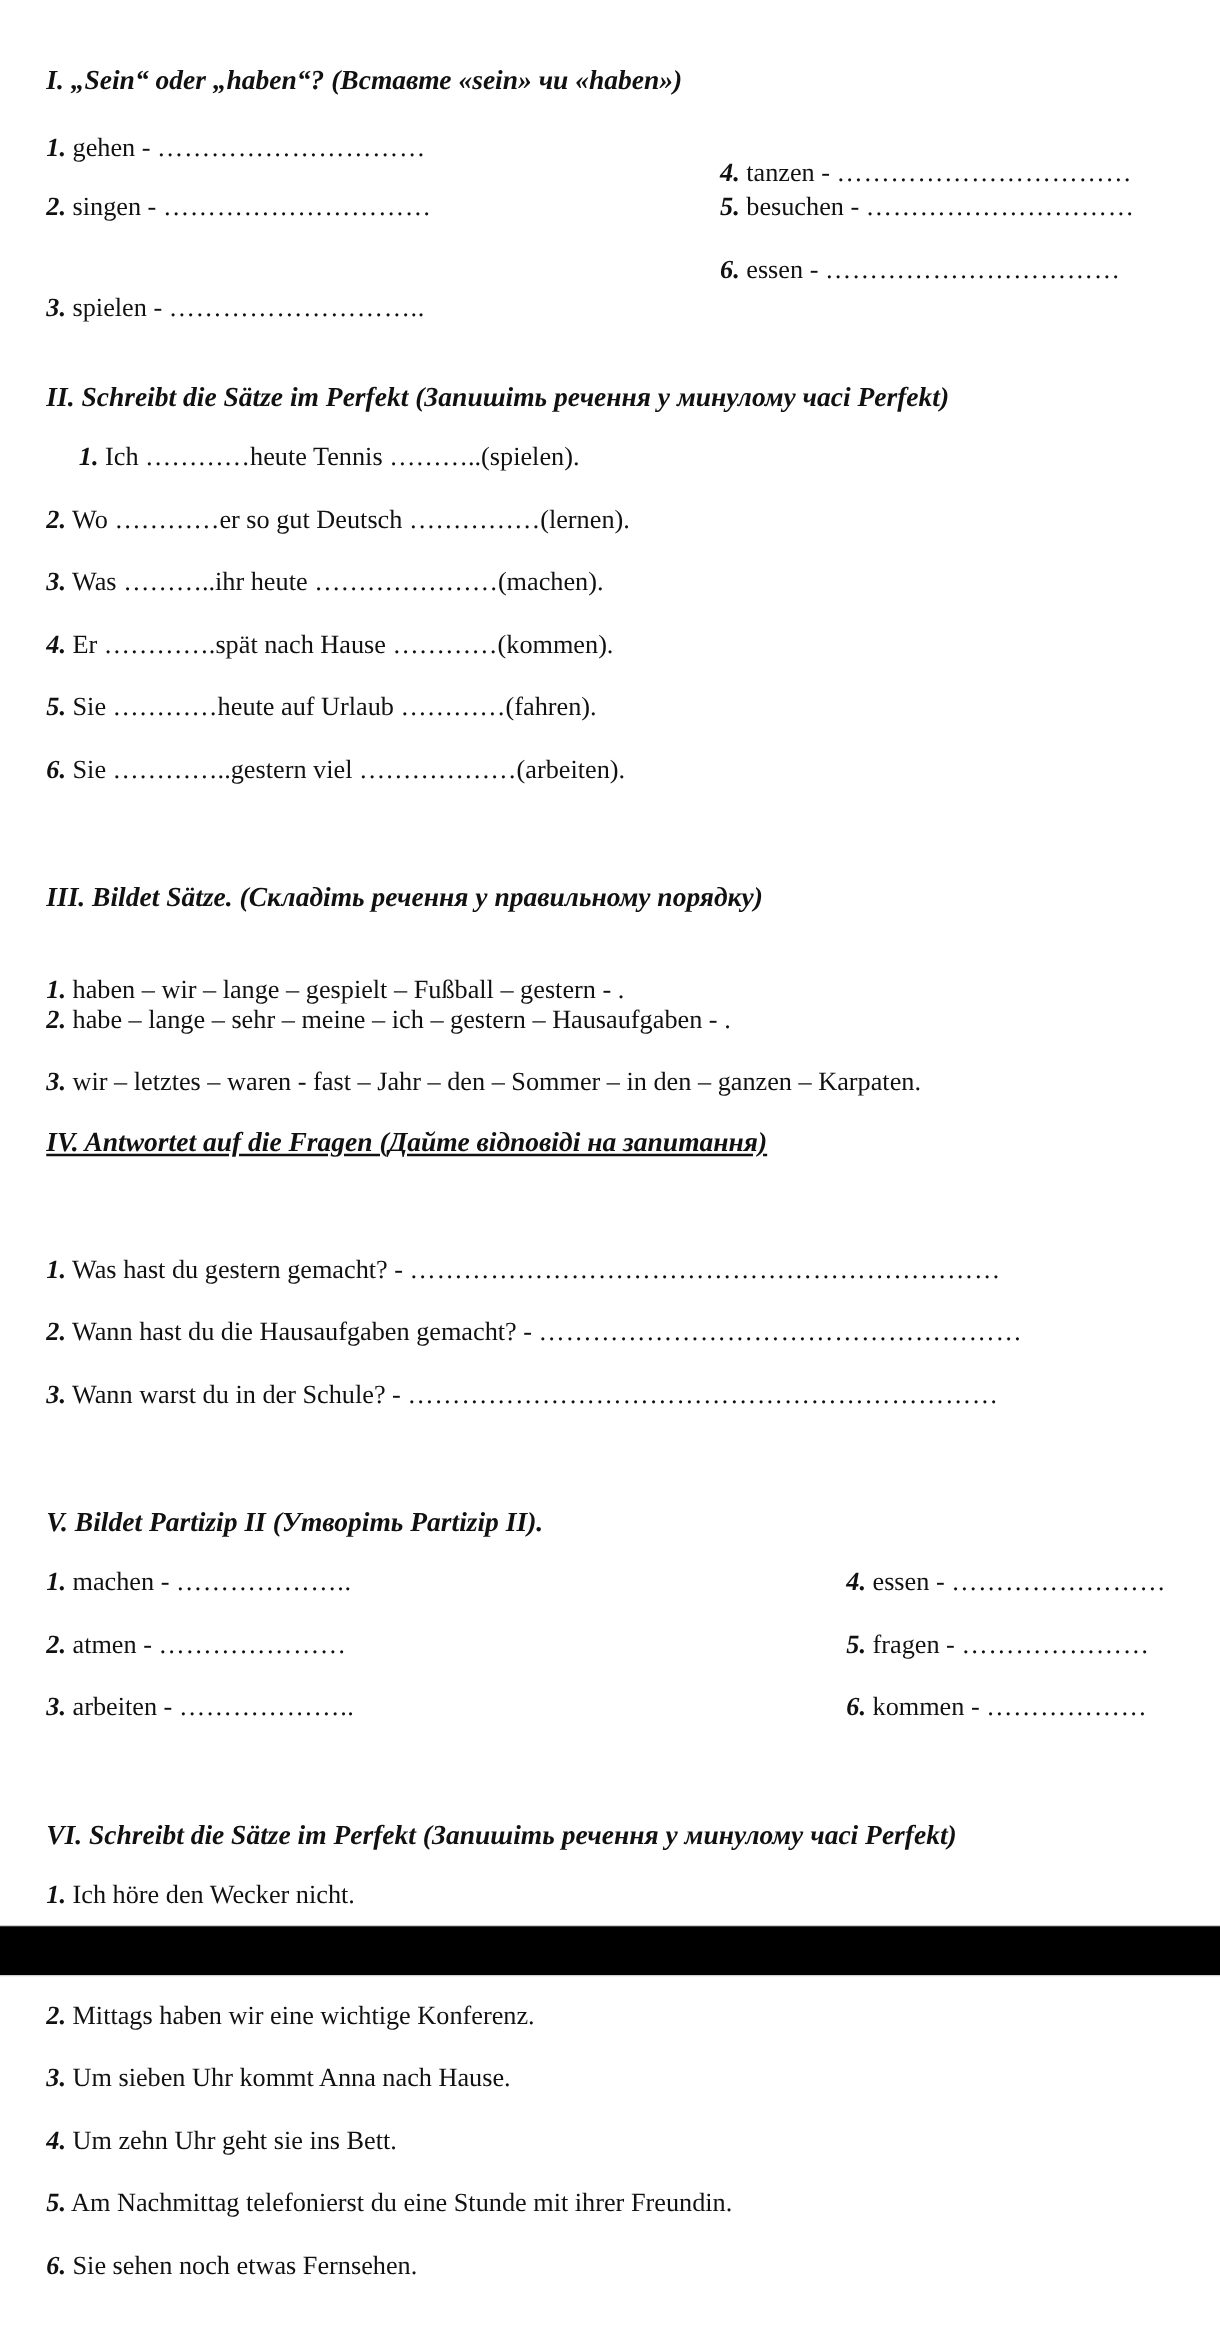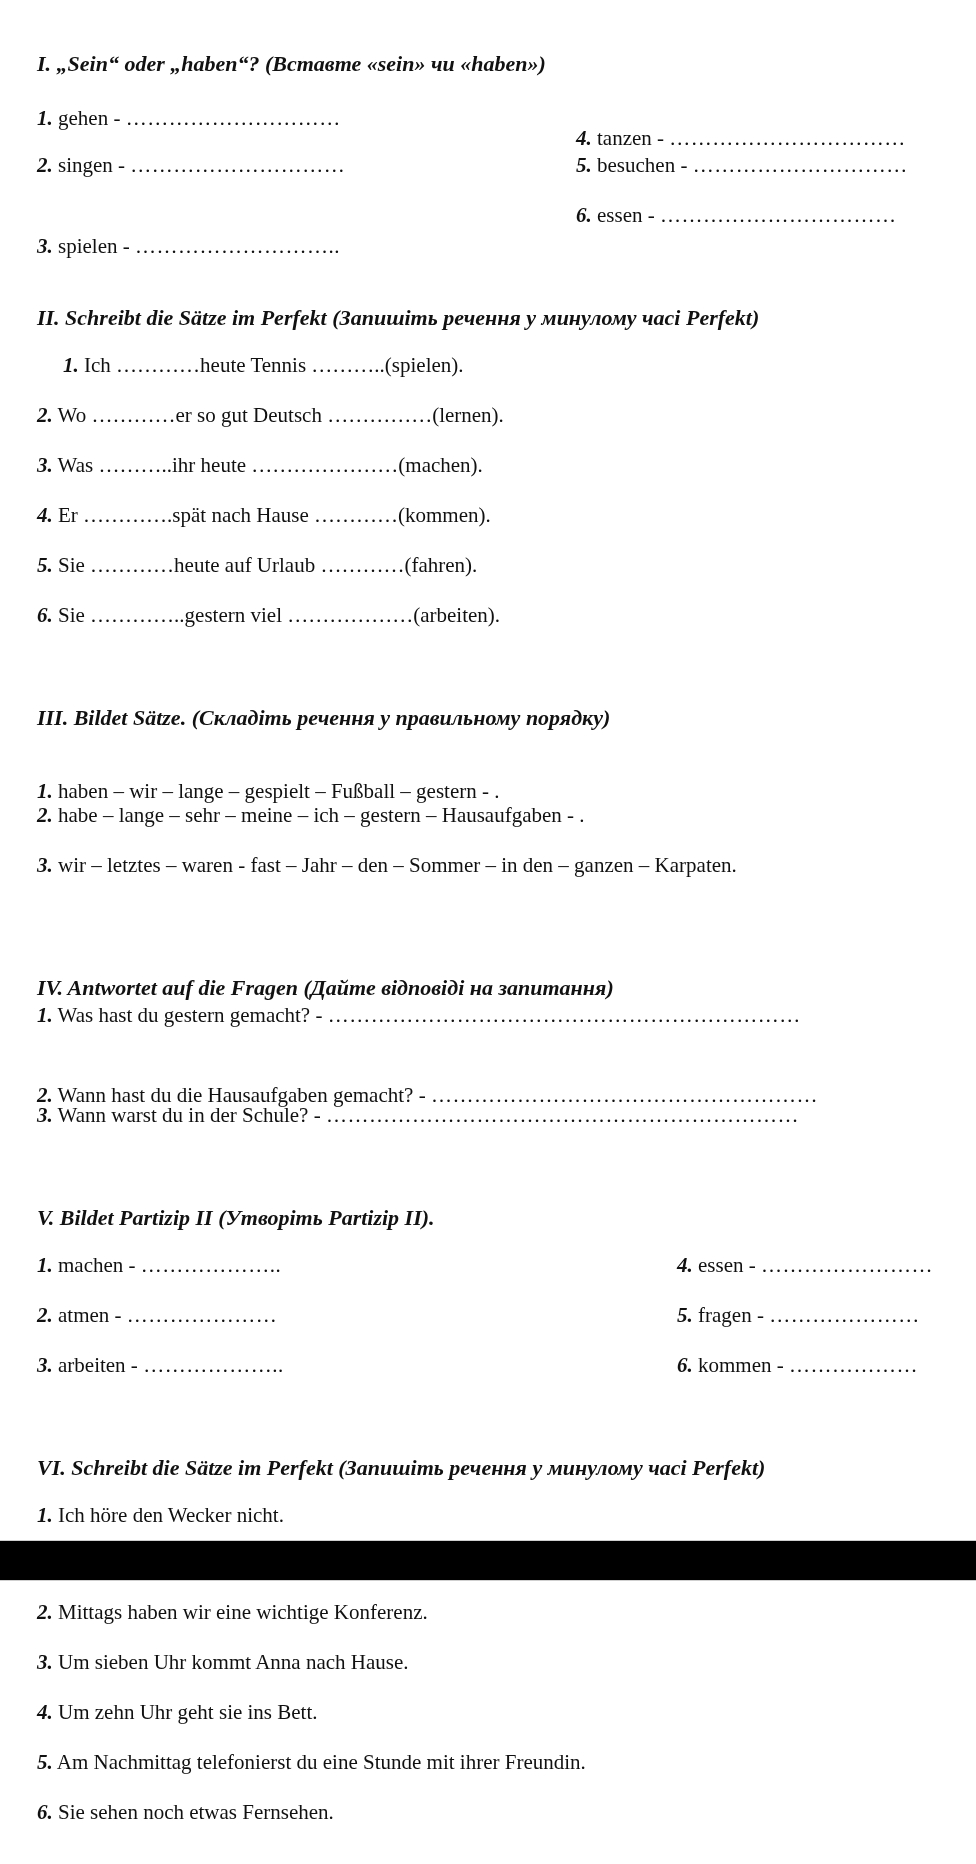--- a/index.html
+++ b/index.html
@@ -44,23 +44,23 @@
 <div class="line" style="left:37px; top:451px;"><span class="num">3.</span><span> Was ………..ihr heute …………………(machen).</span></div>
 <div class="line" style="left:37px; top:501px;"><span class="num">4.</span><span> Er ………….spät nach Hause …………(kommen).</span></div>
 <div class="line" style="left:37px; top:551px;"><span class="num">5.</span><span> Sie …………heute auf Urlaub …………(fahren).</span></div>
 <div class="line" style="left:37px; top:601px;"><span class="num">6.</span><span> Sie …………..gestern viel ………………(arbeiten).</span></div>
 
 <div class="heading" style="top:704px;">III. Bildet Sätze. (Складіть речення у правильному порядку)</div>
 <div class="line" style="left:37px; top:777px;font-family:Liberation Serif, serif;"><span class="num">1.</span><span> haben – wir – lange – gespielt – Fußball – gestern - .</span></div>
 <div class="line" style="left:37px; top:801px;"><span class="num">2.</span><span> habe – lange – sehr – meine – ich – gestern – Hausaufgaben - .</span></div>
 <div class="line" style="left:37px; top:851px;"><span class="num">3.</span><span> wir – letztes – waren -  fast – Jahr – den – Sommer – in den – ganzen – Karpaten.</span></div>
 
-<div class="heading" style="top:974px;">IV. Antwortet  auf die Fragen (Дайте відповіді на запитання)</div>
+<div class="heading" style="top:900px;text-decoration:underline;">IV. Antwortet  auf die Fragen (Дайте відповіді на запитання)</div>
 <div class="line" style="left:37px; top:1001px;"><span class="num">1.</span><span> Was hast du gestern gemacht? - </span><span class="dots">…………………………………………………………</span></div>
-<div class="line" style="left:37px; top:1081px;"><span class="num">2.</span><span> Wann hast du die Hausaufgaben gemacht? - </span><span class="dots">………………………………………………</span></div>
+<div class="line" style="left:37px; top:1051px;"><span class="num">2.</span><span> Wann hast du die Hausaufgaben gemacht? - </span><span class="dots">………………………………………………</span></div>
 <div class="line" style="left:37px; top:1101px;"><span class="num">3.</span><span> Wann warst du in der Schule? - </span><span class="dots">…………………………………………………………</span></div>
 
 <div class="heading" style="top:1204px;">V. Bildet Partizip II (Утворіть Partizip II).</div>
 <div class="line" style="left:37px; top:1251px;"><span class="num">1.</span><span> machen - </span><span class="dots">………………..</span></div>
 <div class="line" style="left:37px; top:1301px;"><span class="num">2.</span><span> atmen - </span><span class="dots">…………………</span></div>
 <div class="line" style="left:37px; top:1351px;"><span class="num">3.</span><span> arbeiten - </span><span class="dots">………………..</span></div>
 
 <div class="line" style="left:677px; top:1251px;"><span class="num">4.</span><span> essen - </span><span class="dots">……………………</span></div>
 <div class="line" style="left:677px; top:1301px;"><span class="num">5.</span><span> fragen - </span><span class="dots">…………………</span></div>
 <div class="line" style="left:677px; top:1351px;"><span class="num">6.</span><span> kommen - </span><span class="dots">………………</span></div>

